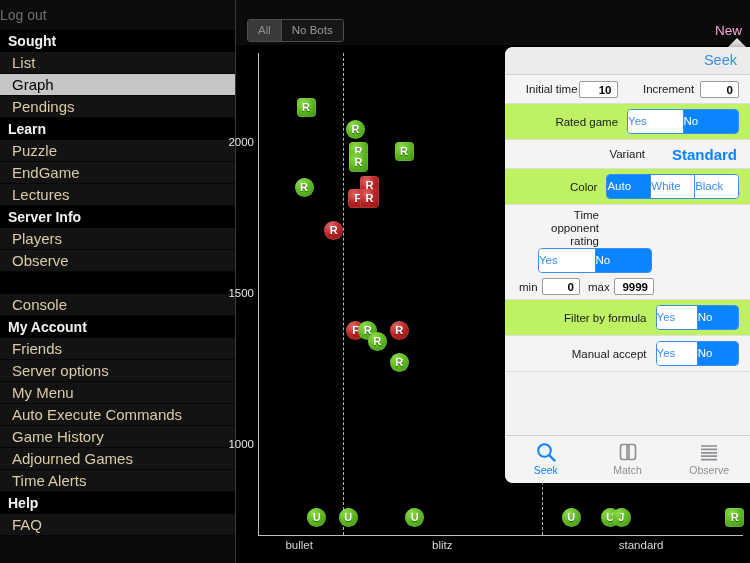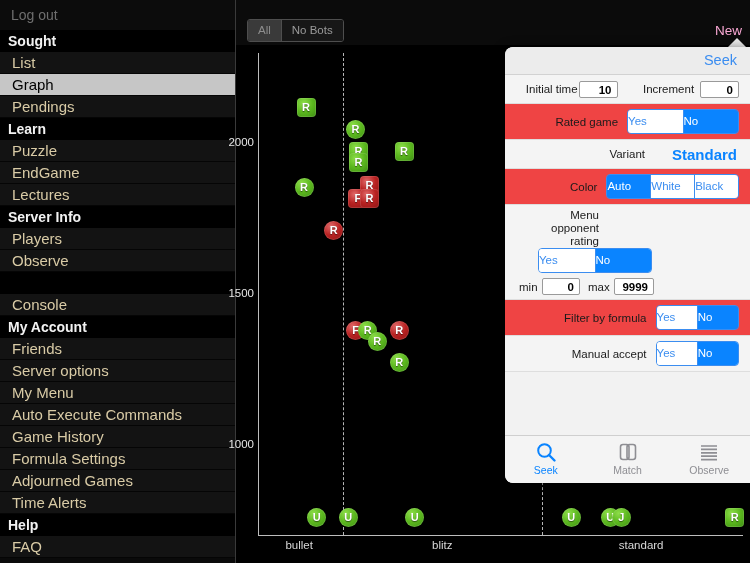--- a/index.html
+++ b/index.html
@@ -4,21 +4,21 @@
 <style>
   html,body{margin:0;padding:0;background:#000;}
   body{width:750px;height:563px;overflow:hidden;font-family:"Liberation Sans",sans-serif;position:relative;}
 
   
   #sidebar{position:absolute;left:0;top:0;width:236px;height:563px;background:#0a0a0a;overflow:hidden;}
   .side-row{height:22px;line-height:22px;font-size:15px;padding-left:10px;box-sizing:border-box;white-space:nowrap;}
   .side-header{background:#000;color:#f2f2f2;font-size:14px;font-weight:bold;padding-left:8px;}
   .side-item{background:#131313;color:#d9cba6;padding-left:12px;border-bottom:1px solid #050505;}
   .side-item.selected{background:#c6c6c6;color:#000;}
-  .side-logout{background:#0c0c0c;color:#6f6f6f;font-size:14px;height:30px;line-height:30px;padding-left:11px;}
+  .side-logout{background:#0c0c0c;color:#6f6f6f;font-size:14px;height:30px;line-height:30px;padding-left:0;}
   #sidebar-divider{position:absolute;left:235px;top:0;width:1px;height:563px;background:#3a3a3a;}
 
   
   #main{position:absolute;left:236px;top:0;width:514px;height:563px;background:#000;}
 
   
   #topbar{position:absolute;left:0;top:0;width:514px;height:45px;background:#0b0b0b;}
   #segmented{position:absolute;left:11px;top:19px;height:21px;border:1px solid #4e4e4e;border-radius:3px;overflow:hidden;display:flex;}
   .seg{font-size:11.5px;line-height:21px;padding:0 10px;color:#9a9a9a;background:#171717;}
   .seg.active{background:#3a3a3a;color:#8d8d8d;}
@@ -48,21 +48,21 @@
            background:#f2f2f2;border-radius:8px 0 0 8px;overflow:hidden;
            box-shadow:0 2px 12px rgba(0,0,0,.6);}
   #pop-notch{position:absolute;left:726px;top:38px;width:0;height:0;
              border-left:11px solid transparent;border-right:11px solid transparent;
              border-bottom:11px solid #ececec;}
   #pop-title{height:27px;line-height:27px;text-align:right;padding-right:13px;
              background:#ececec;color:#3b8df0;font-size:14.5px;border-bottom:1px solid #d2d2d2;}
 
   .row{display:flex;align-items:center;padding:5px 11px 5px 8px;border-bottom:1px solid #dedede;
        background:#f4f4f4;box-sizing:border-box;min-height:29px;}
-  .row.alt{background:#ef4444;}
+  .row.alt{background:#bef264;}
   .rlabel{font-size:11.5px;color:#1a1a1a;text-align:right;}
   .num-input{border:1px solid #9a9a9a;background:#fff;border-radius:2px;height:17px;line-height:17px;
              font-size:11.5px;font-weight:bold;color:#000;text-align:right;padding:0 5px;box-sizing:border-box;}
 
   .segctl{display:flex;border:1px solid #3b8df0;border-radius:4px;overflow:hidden;height:23px;}
   .segctl div{font-size:11.5px;line-height:23px;color:#3b8df0;background:#fff;}
   .segctl div.on{background:#0a84ff;color:#fff;}
   .segctl div + div{border-left:1px solid #3b8df0;}
 
   .variant-val{color:#0a84ff;font-size:15px;font-weight:bold;}
@@ -93,21 +93,20 @@
       <div class="side-row side-item">Players</div>
       <div class="side-row side-item">Observe</div>
       <div class="side-row side-header"></div>
       <div class="side-row side-item">Console</div>
       <div class="side-row side-header">My Account</div>
       <div class="side-row side-item">Friends</div>
       <div class="side-row side-item">Server options</div>
       <div class="side-row side-item">My Menu</div>
       <div class="side-row side-item">Auto Execute Commands</div>
       <div class="side-row side-item">Game History</div>
-      <div class="side-row side-item">Formula Settings</div>
       <div class="side-row side-item">Adjourned Games</div>
       <div class="side-row side-item">Time Alerts</div>
       <div class="side-row side-header">Help</div>
       <div class="side-row side-item">FAQ</div>
     </div>
 </div>
 <div id="sidebar-divider"></div>
 
 <div id="main">
 
@@ -191,21 +190,21 @@
     <div class="rlabel" style="width:86px">Color</div>
     <div class="segctl" style="width:133px;margin-left:9px">
         <div class="on" style="flex: 1 1 0%;">Auto</div>
         <div style="flex: 1 1 0%;">White</div>
         <div style="flex: 1 1 0%;">Black</div>
       </div>
   </div>
 
   <div class="row" style="flex-wrap:wrap;padding-top:4px;padding-bottom:4px">
     <div class="rlabel" style="width:86px;line-height:13px">
-      <span>Menu</span><br>
+      <span>Time</span><br>
       <span>opponent</span><br>
       <span>rating</span>
     </div>
     <div style="width:135px;margin-left:6px">
       <div class="segctl" style="width:112px;margin-left:19px">
           <div style="flex: 1 1 0%;">Yes</div>
           <div class="on" style="flex: 1 1 0%;">No</div>
         </div>
       <div style="display:flex;align-items:center;margin-top:5px">
         <div class="rlabel">min</div>

